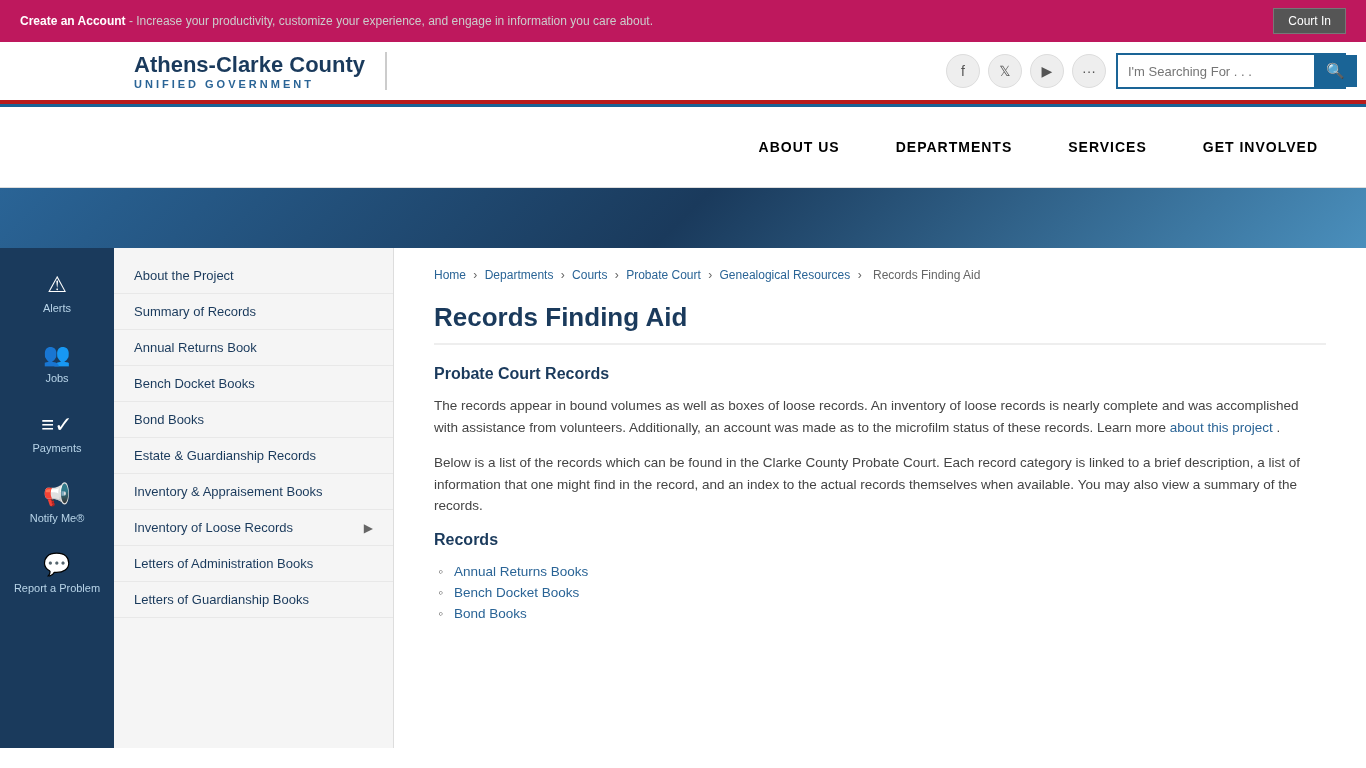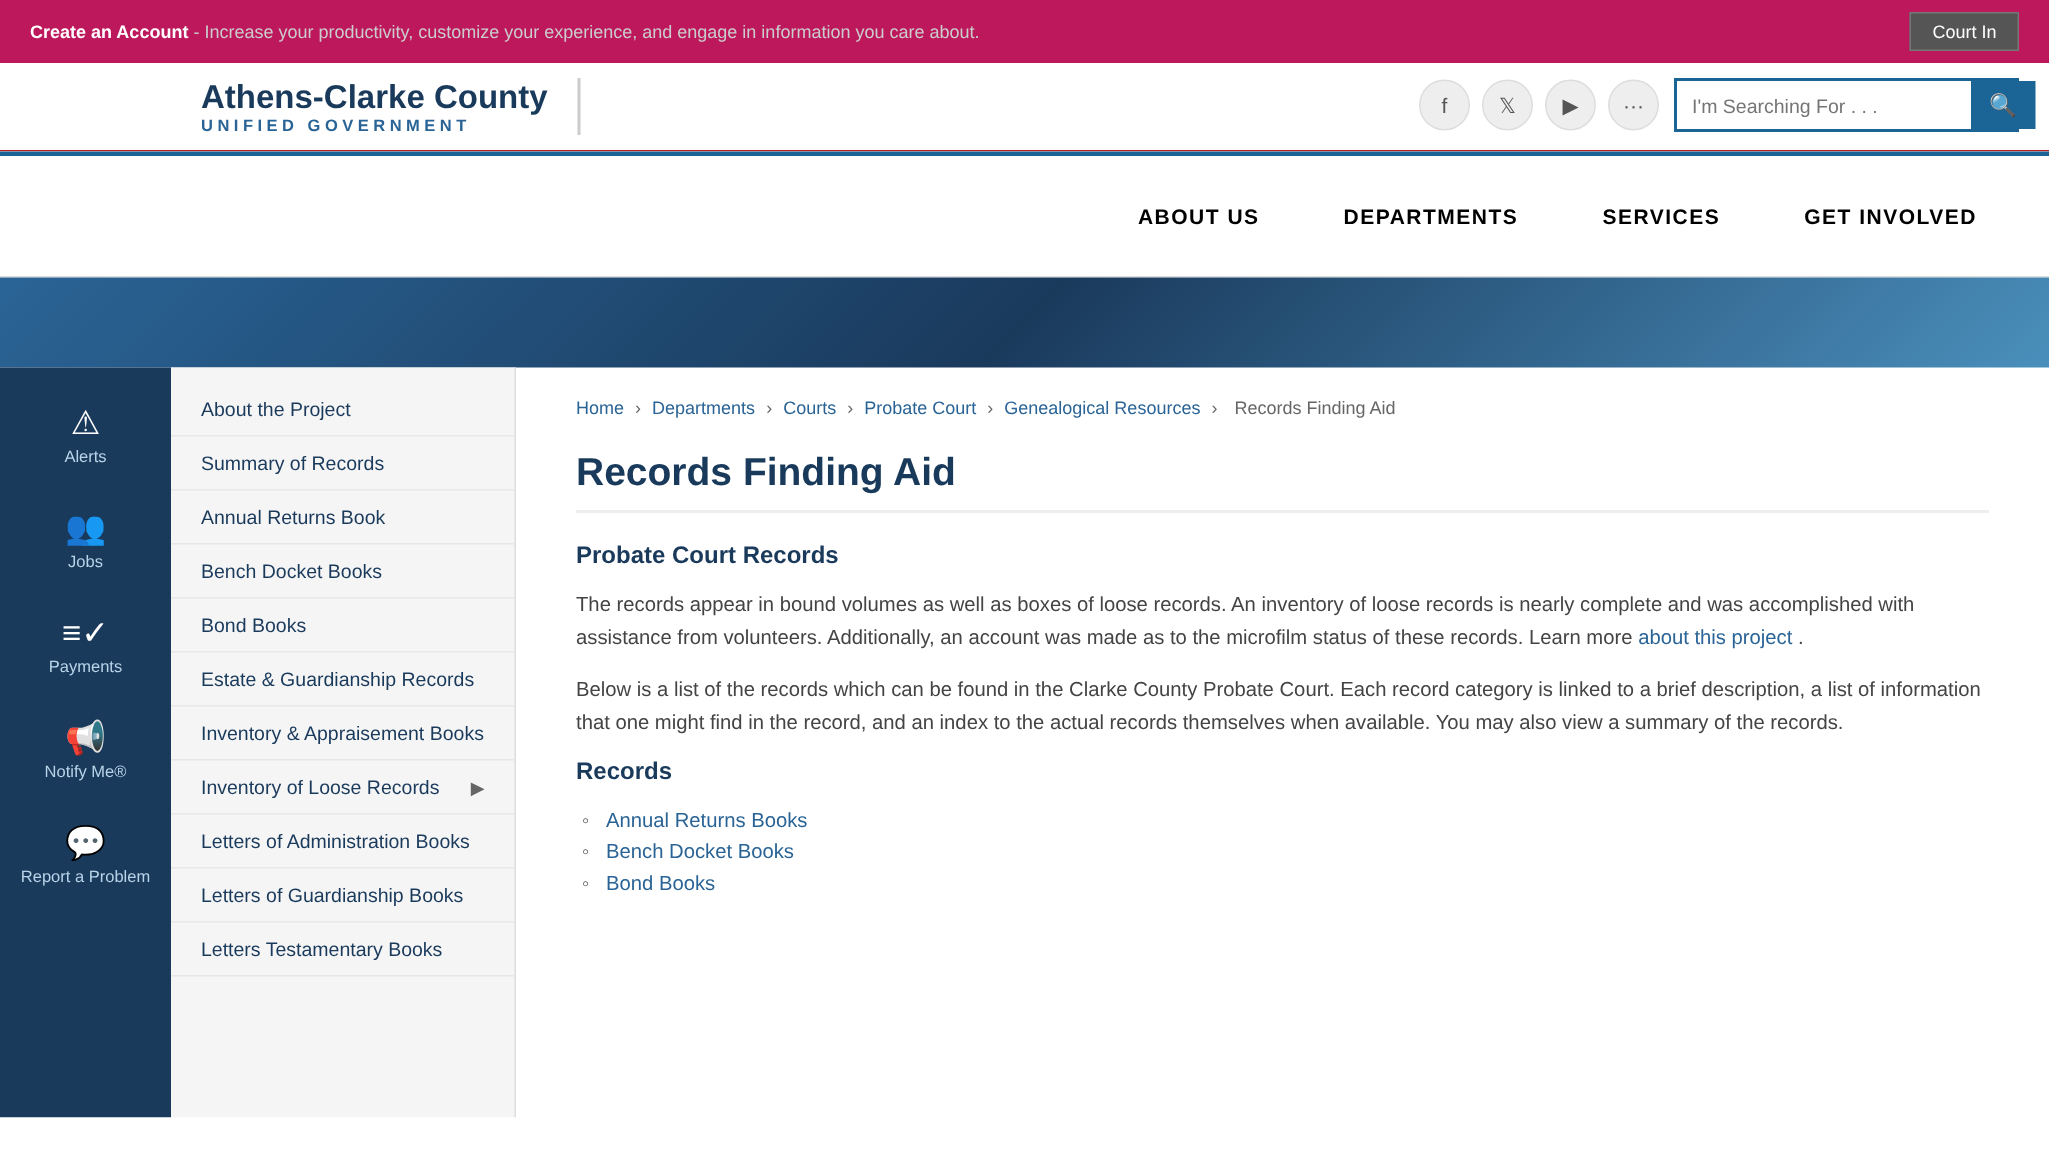--- a/index.html
+++ b/index.html
@@ -22,24 +22,24 @@
       color: #fff;
       border: 1px solid #777;
       padding: 5px 14px;
       cursor: pointer;
       font-size: 12px;
     }
 
     
     .header {
       display: flex;
-      align-items: flex-start;
+      align-items: center;
       padding: 10px 20px;
       background: #fff;
-      border-bottom: 1px solid #b91c1c;
+      border-bottom: 4px solid #b91c1c;
     }
     .left-sidebar-placeholder { width: 114px; flex-shrink: 0; }
     .logo-area {
       display: flex;
       align-items: center;
       flex: 1;
     }
     .logo-text { 
       border-right: 2px solid #ccc; 
       padding-right: 20px; 
@@ -150,21 +150,21 @@
       font-size: 22px;
       margin-bottom: 4px;
     }
     .sidebar-icon-item .icon-label {
       font-size: 11px;
       color: #b8d4e8;
     }
 
     
     .sub-sidebar {
-      width: 230px;
+      width: 280px;
       flex-shrink: 0;
       background: #f5f5f5;
       border-right: 1px solid #ddd;
       padding: 10px 0;
     }
     .sub-sidebar a {
       display: block;
       padding: 10px 20px;
       color: #1a3a5c;
       text-decoration: none;
@@ -319,21 +319,20 @@
     <a href="#">Bench Docket Books</a>
     <a href="#">Bond Books</a>
     <a href="#">Estate &amp; Guardianship Records</a>
     <a href="#">Inventory &amp; Appraisement Books</a>
     <a href="#" class="has-arrow">
       <span>Inventory of Loose Records</span>
       <span class="arrow">▶</span>
     </a>
     <a href="#">Letters of Administration Books</a>
     <a href="#">Letters of Guardianship Books</a>
-    <a href="#">Letters Testamentary Books</a>
   </div>
 
   <div class="main-content">
 
     <div class="breadcrumb">
       <a href="#">Home</a>
       <span> › </span>
       <a href="#">Departments</a>
       <span> › </span>
       <a href="#">Courts</a>

